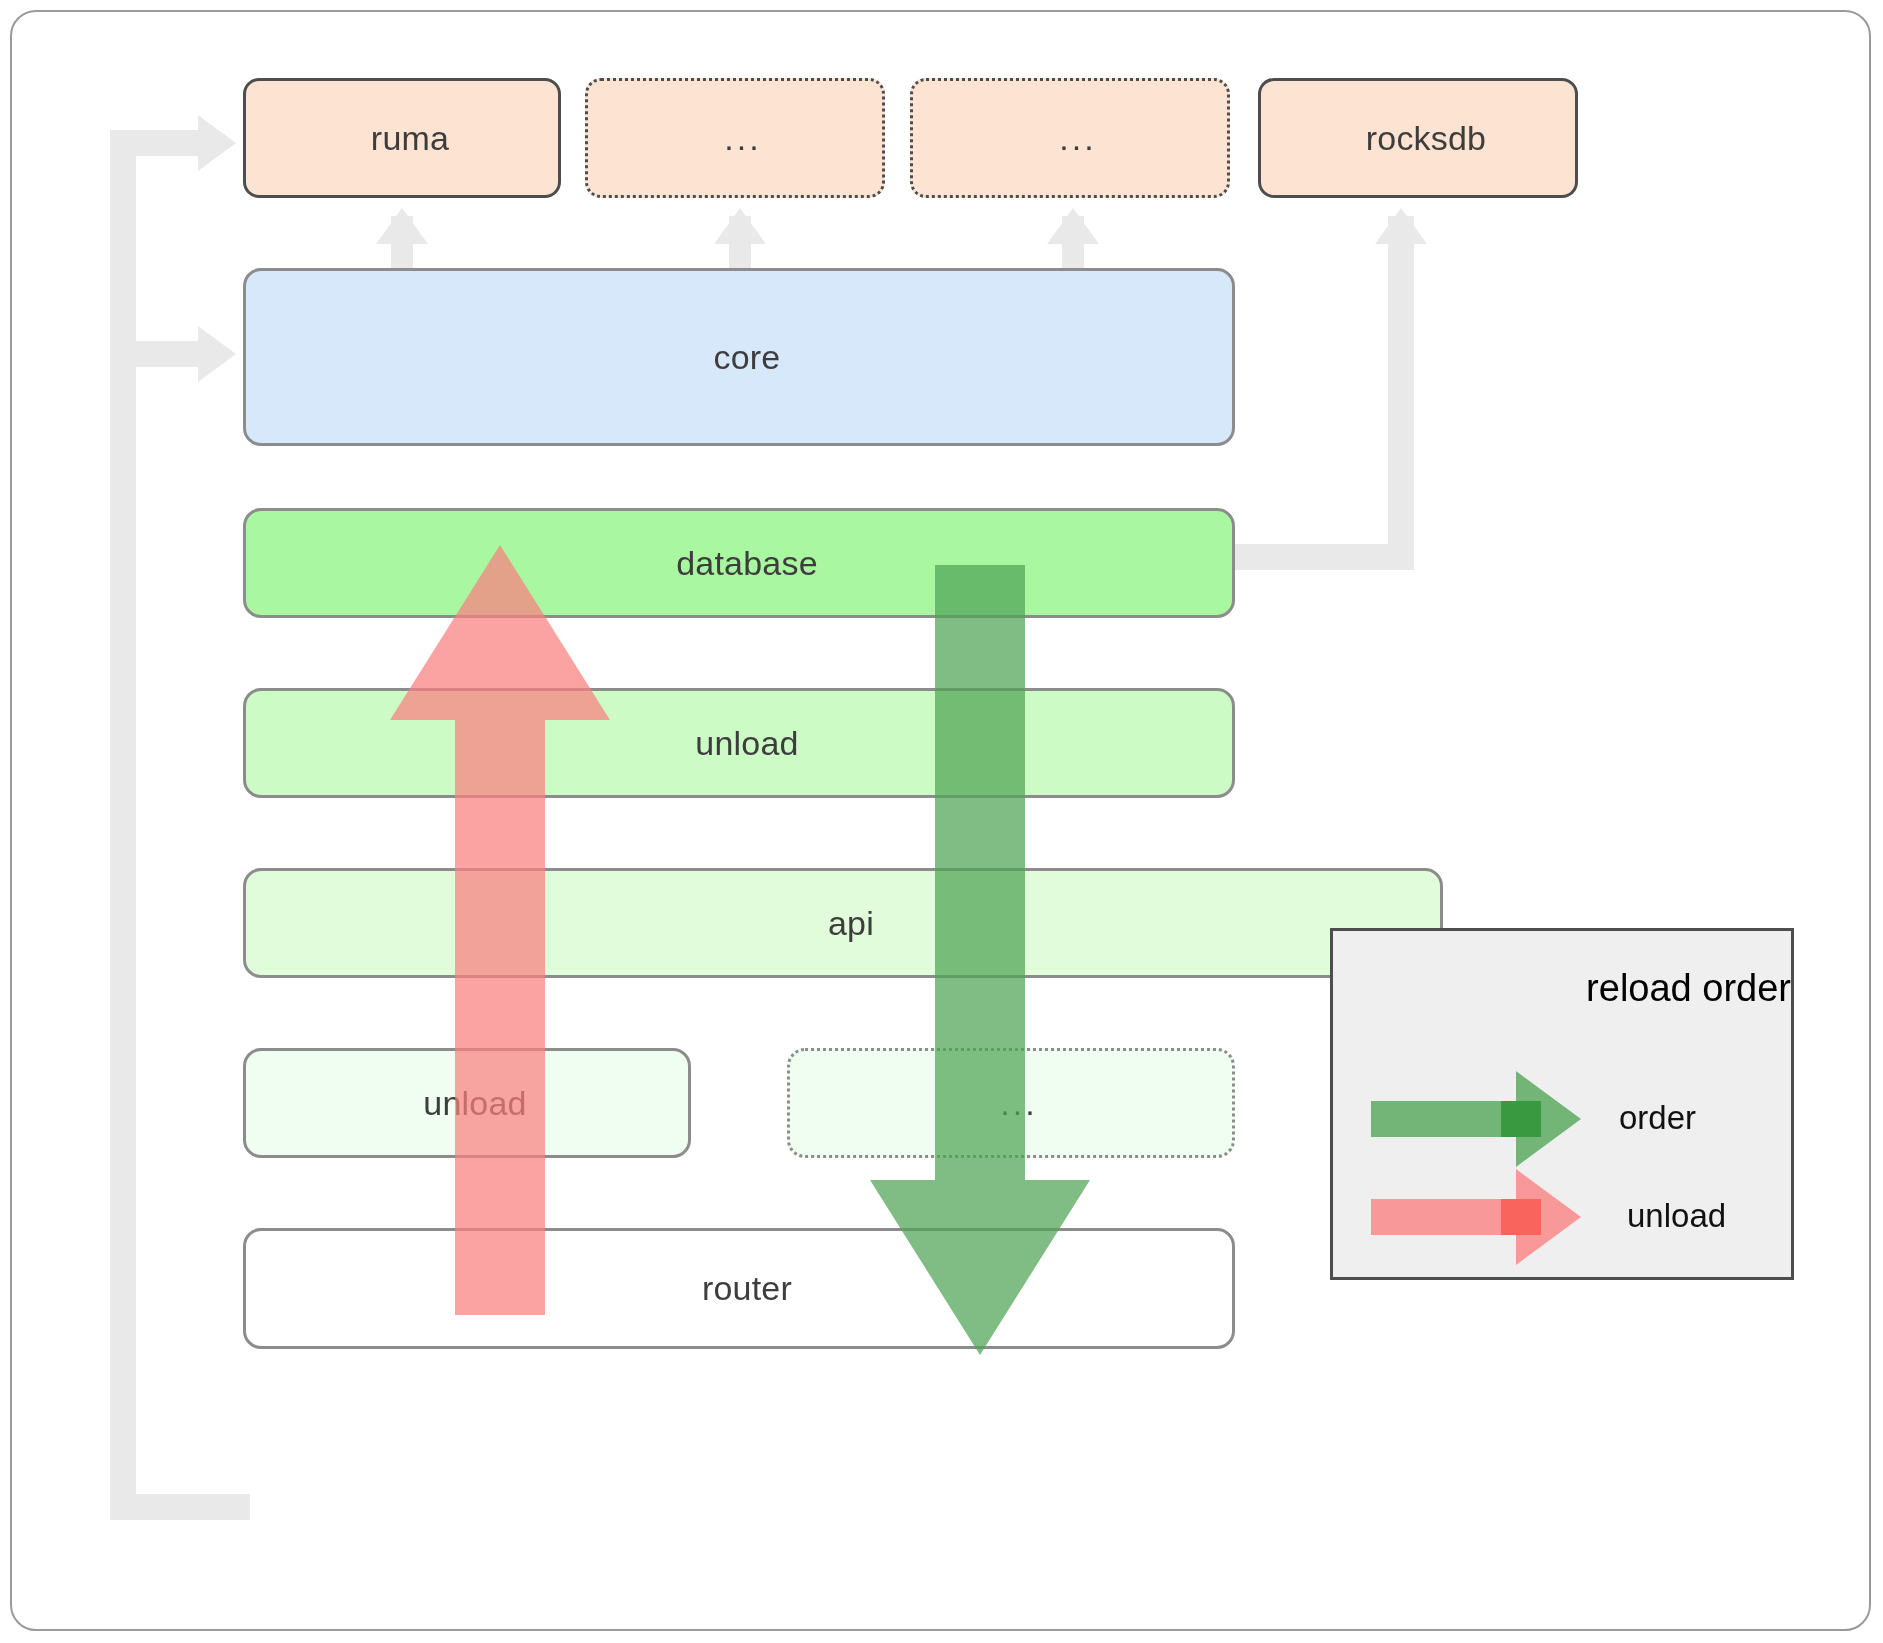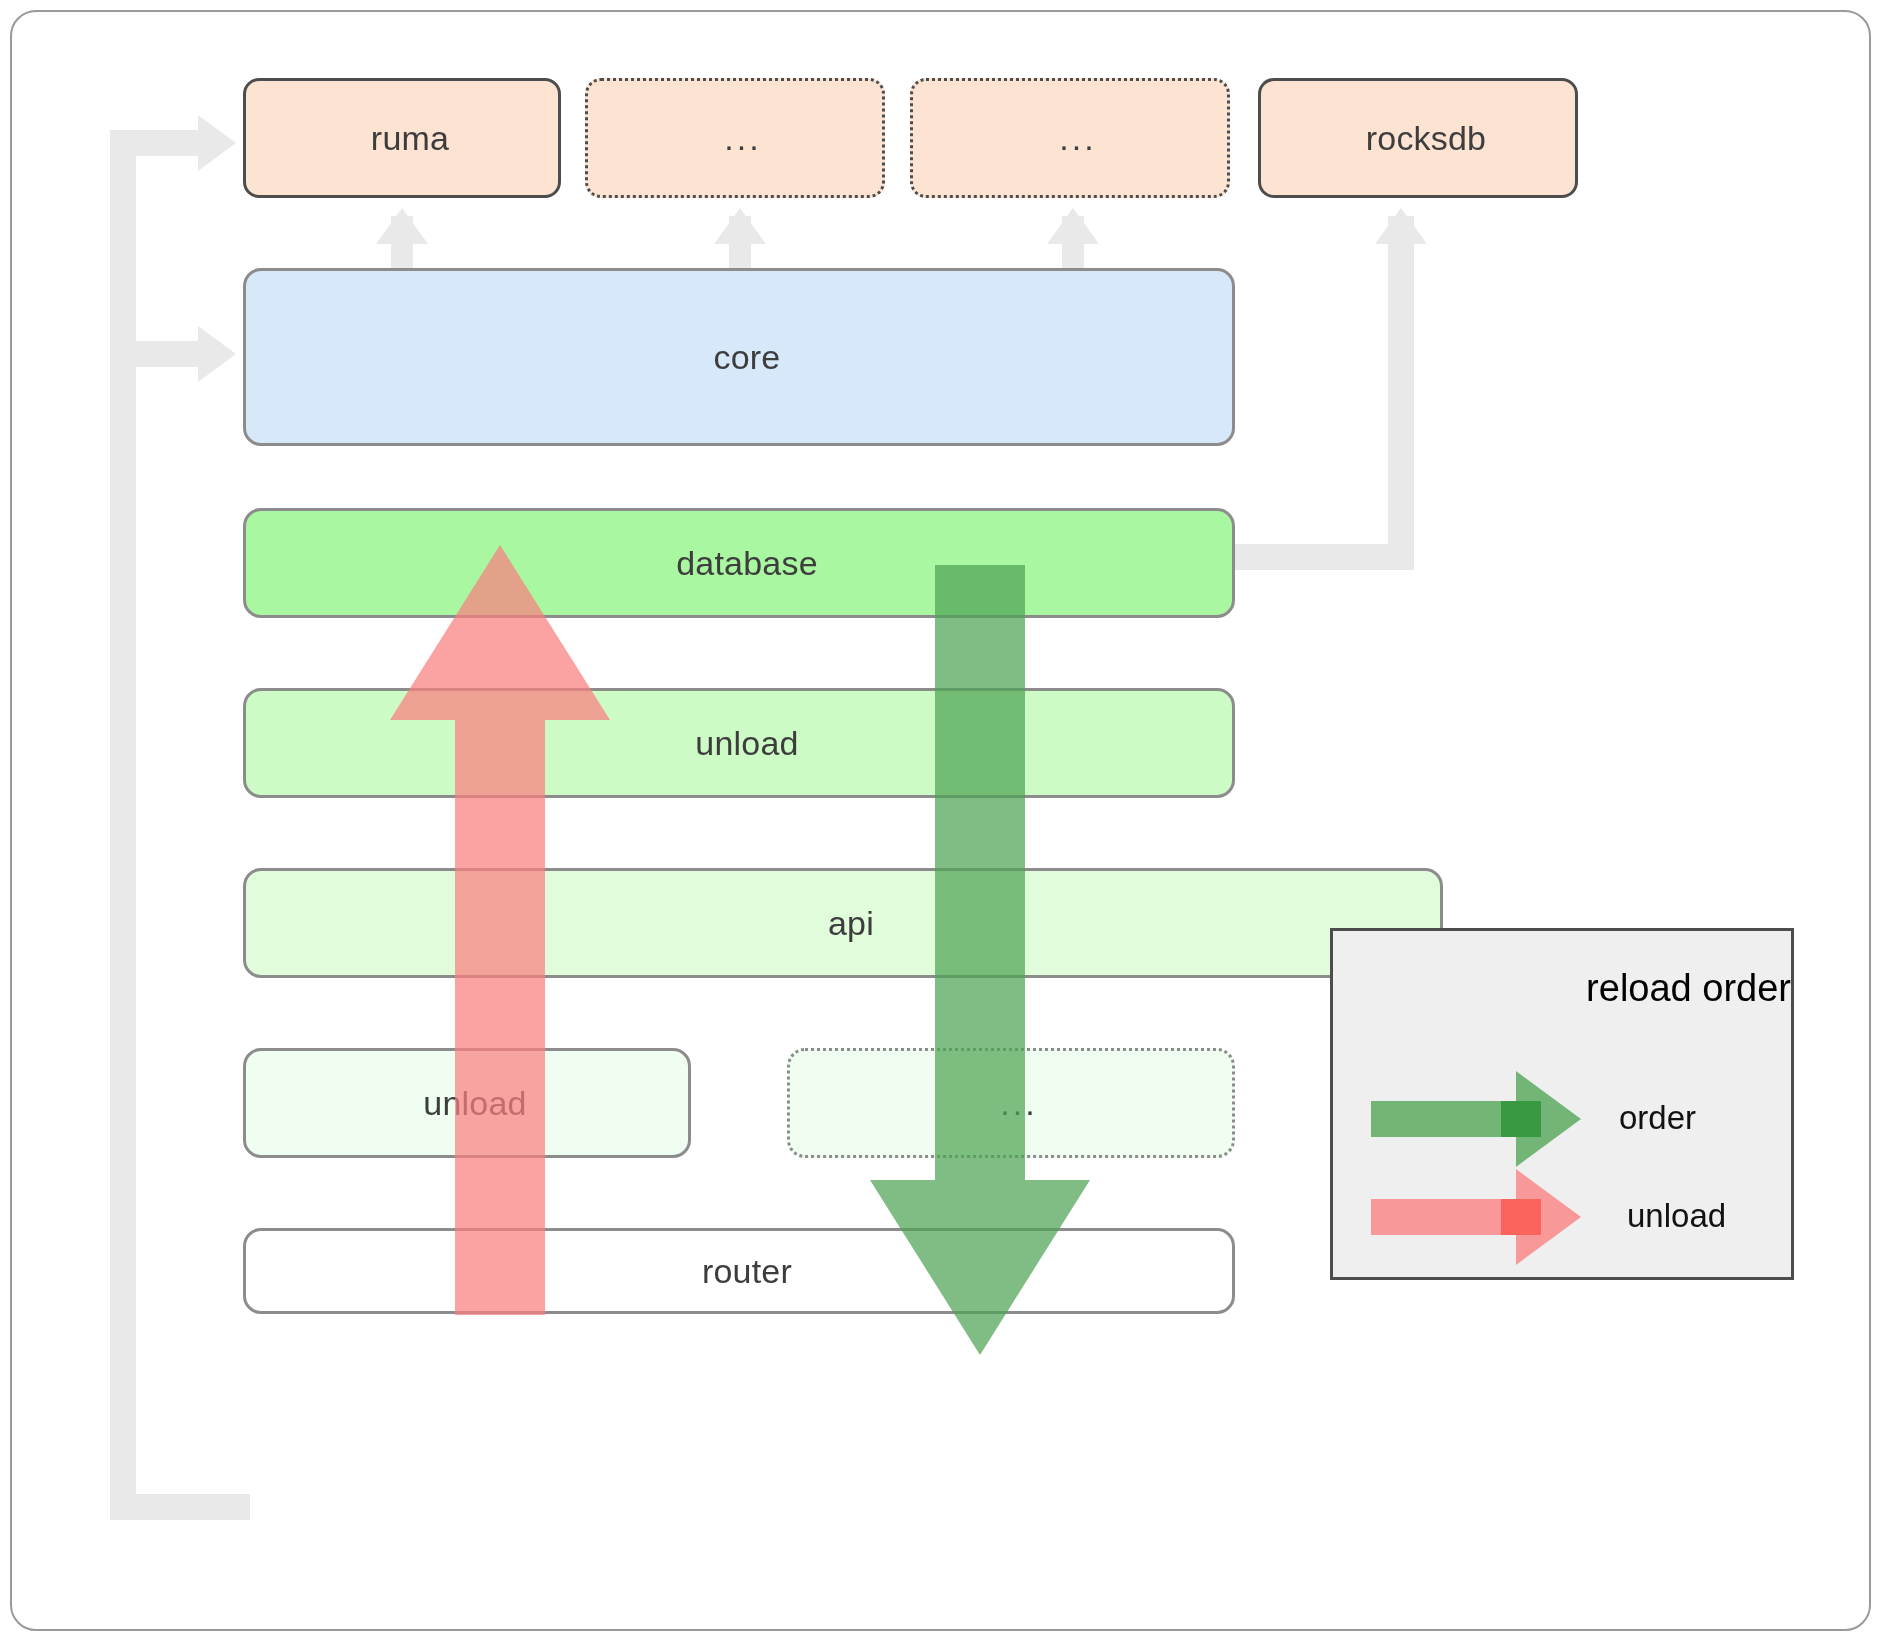--- a/index.html
+++ b/index.html
@@ -185,21 +185,21 @@
   </div>
 
   <div class="node stack g4" style="left:243px; top:1048px; width:448px; height:110px;">
     <span>unload</span>
   </div>
 
   <div class="node stack g4 dotted dots" style="left:787px; top:1048px; width:448px; height:110px;">
     <span>...</span>
   </div>
 
-  <div class="node stack g5" style="left:243px; top:1228px; width:992px; height:86px;">
+  <div class="node stack g5" style="left:243px; top:1228px; width:992px; height:121px;">
     <span>router</span>
   </div>
 
 
   <svg class="bigarrow" width="220" height="770" style="left:390px; top:545px;" viewBox="0 0 220 770">
     <polygon points="110,0 220,175 155,175 155,770 65,770 65,175 0,175" fill="#fa7f7f" fill-opacity="0.72"></polygon>
   </svg>
 
   <svg class="bigarrow" width="220" height="790" style="left:870px; top:565px;" viewBox="0 0 220 790">
     <polygon points="65,0 155,0 155,615 220,615 110,790 0,615 65,615" fill="#4fa455" fill-opacity="0.72"></polygon>

